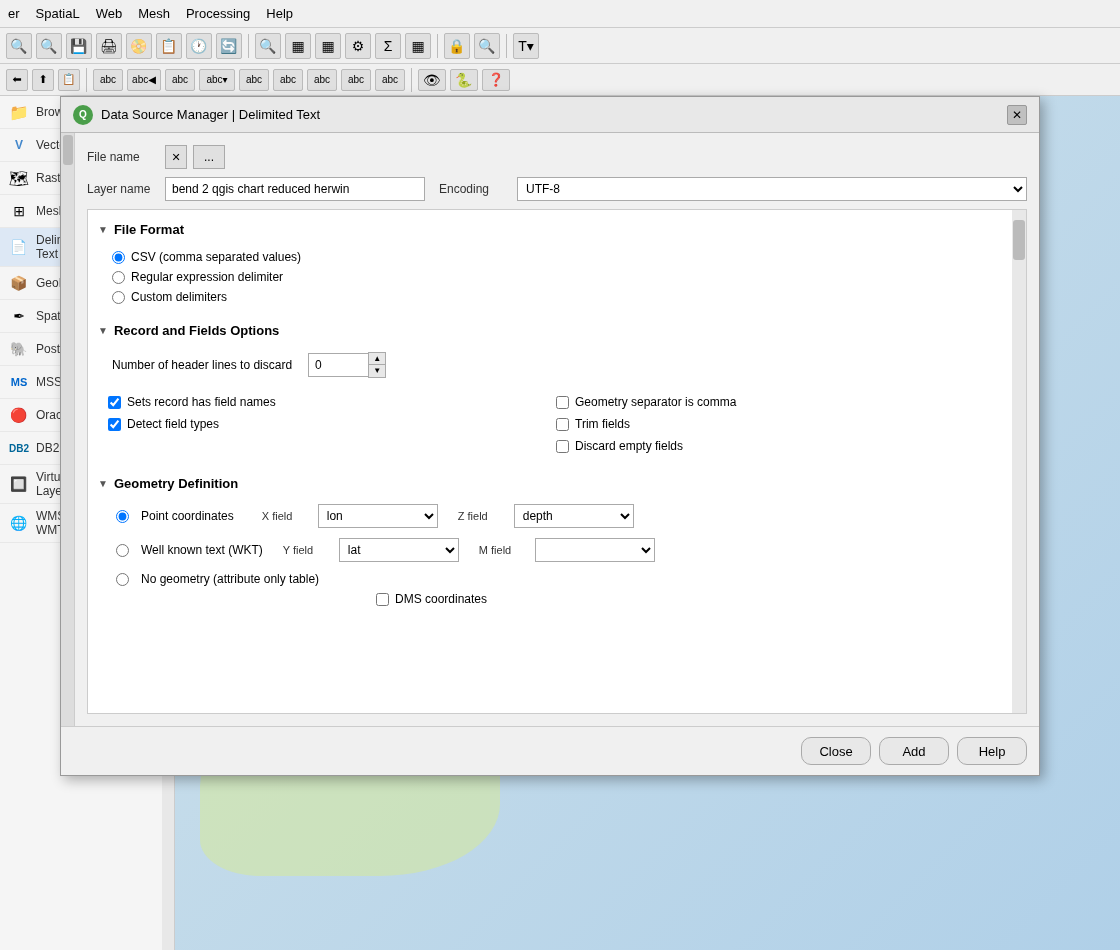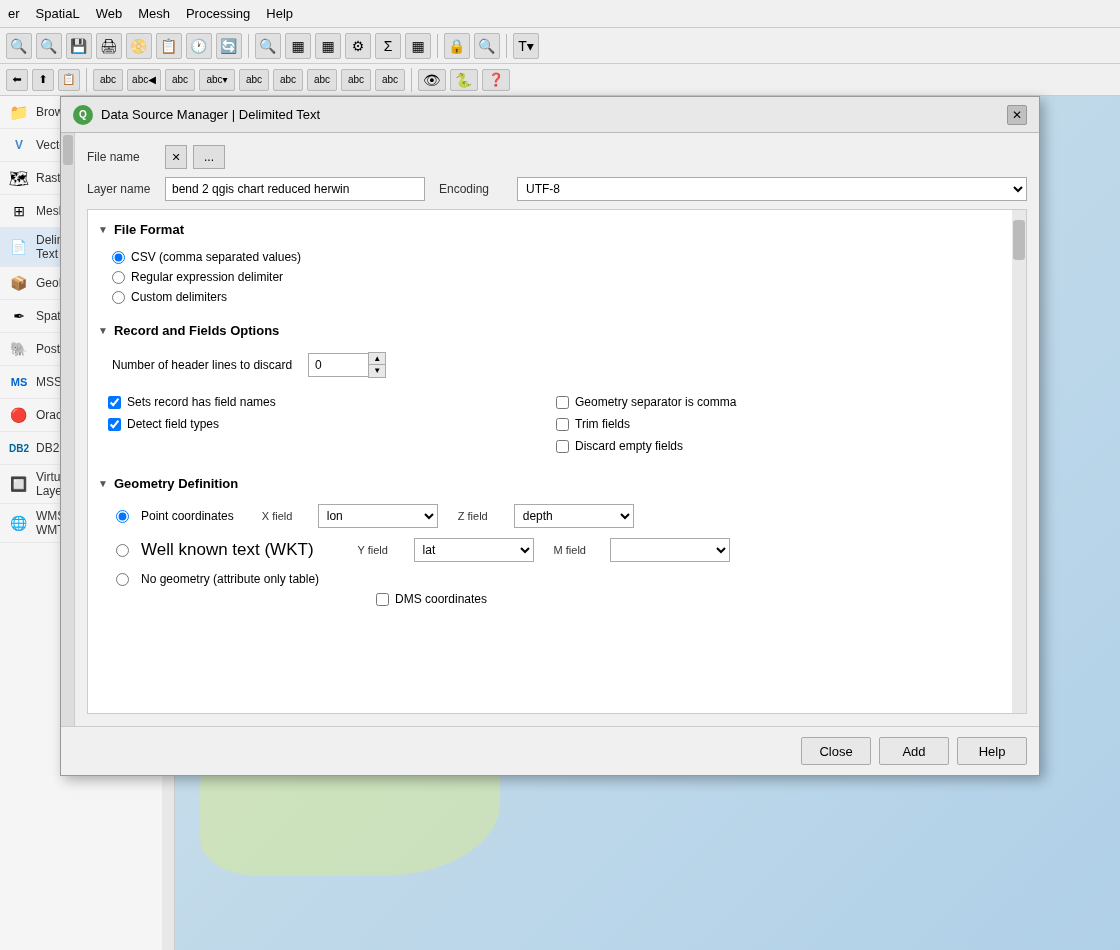--- a/index.html
+++ b/index.html
@@ -390,21 +390,21 @@
       padding: 10px 12px 10px;
       background: #f0f0f0;
       border-top: 1px solid #ccc;
       flex-shrink: 0;
     }
     .dlg-btn {
       min-width: 70px;
       height: 28px;
       background: #e8e8e8;
       border: 1px solid #aaa;
-      border-radius: 2px;
+      border-radius: 10px;
       cursor: pointer;
       font-size: 13px;
       font-family: inherit;
       padding: 0 12px;
     }
 
     
     .map-land {
       position: absolute;
       background: #d4e8a0;
@@ -645,21 +645,21 @@
               <option>lon</option>
             </select>
             <span class="geo-field-label" style="margin-left:8px;">Z field</span>
             <select class="geo-select" style="min-width:120px;">
               <option>depth</option>
             </select>
           </div>
 
           <div class="geo-row" style="margin-bottom:4px;">
             <input type="radio" name="geo_type" id="wkt" style="margin-left: 16px;">
-            <label for="wkt" style="font-size:17px;margin-right:32px;">Well known text (WKT)</label>
+            <label for="wkt" style="font-size:12px;margin-right:8px;">Well known text (WKT)</label>
 
             <span class="geo-field-label">Y field</span>
             <select class="geo-select" style="min-width:120px;">
               <option>lat</option>
             </select>
             <span class="geo-field-label" style="margin-left:8px;">M field</span>
             <select class="geo-select" style="min-width:120px;">
               <option></option>
             </select>
           </div>

